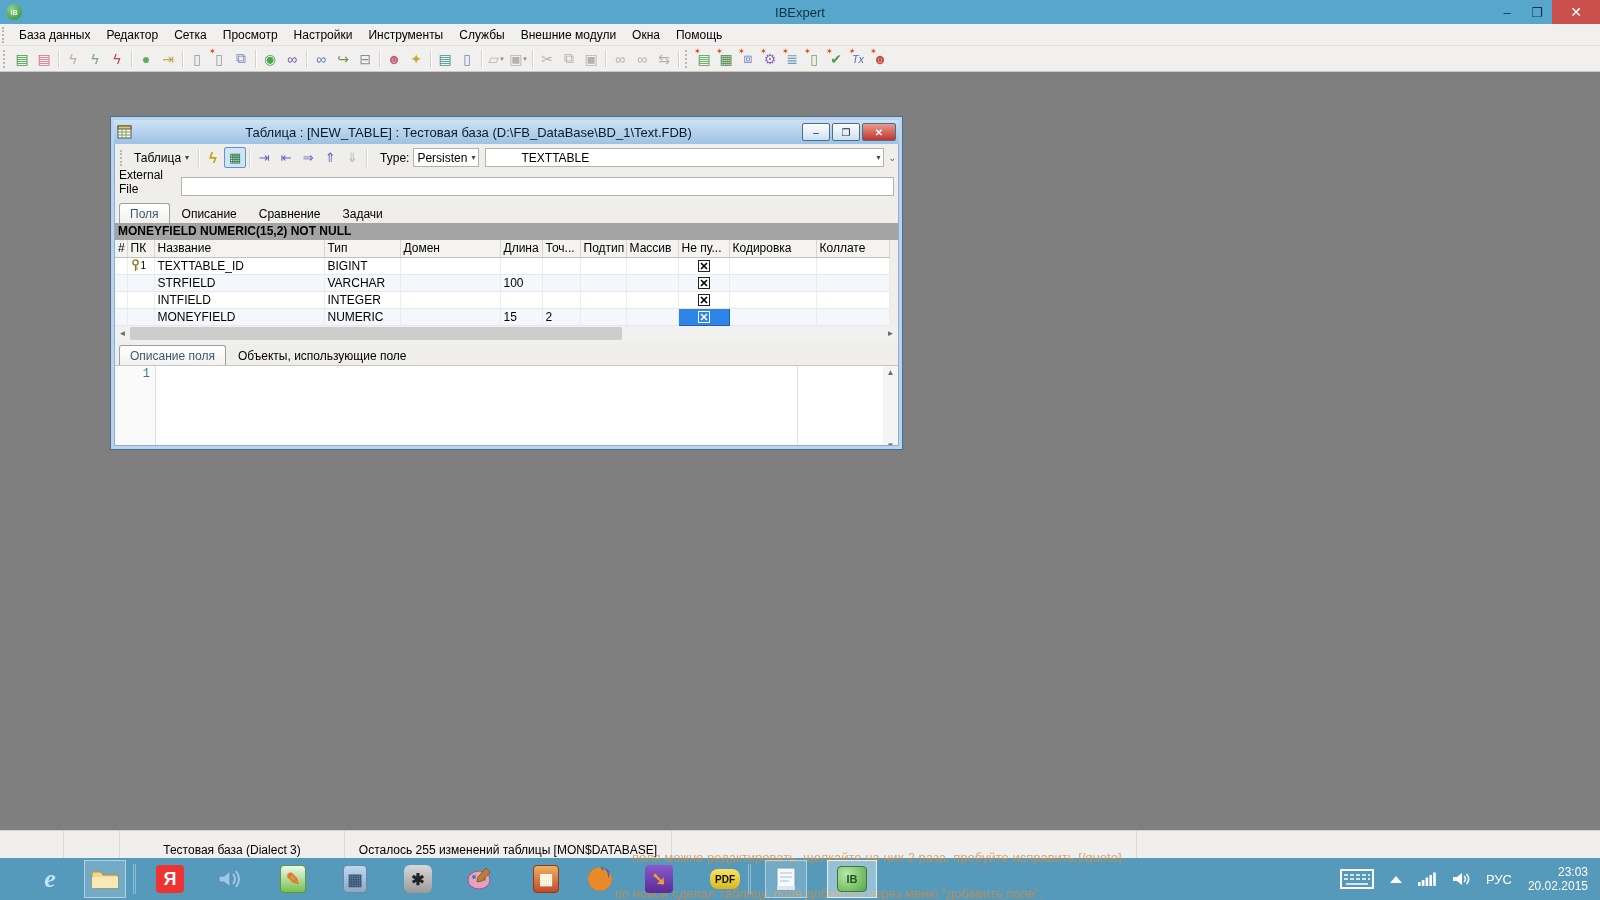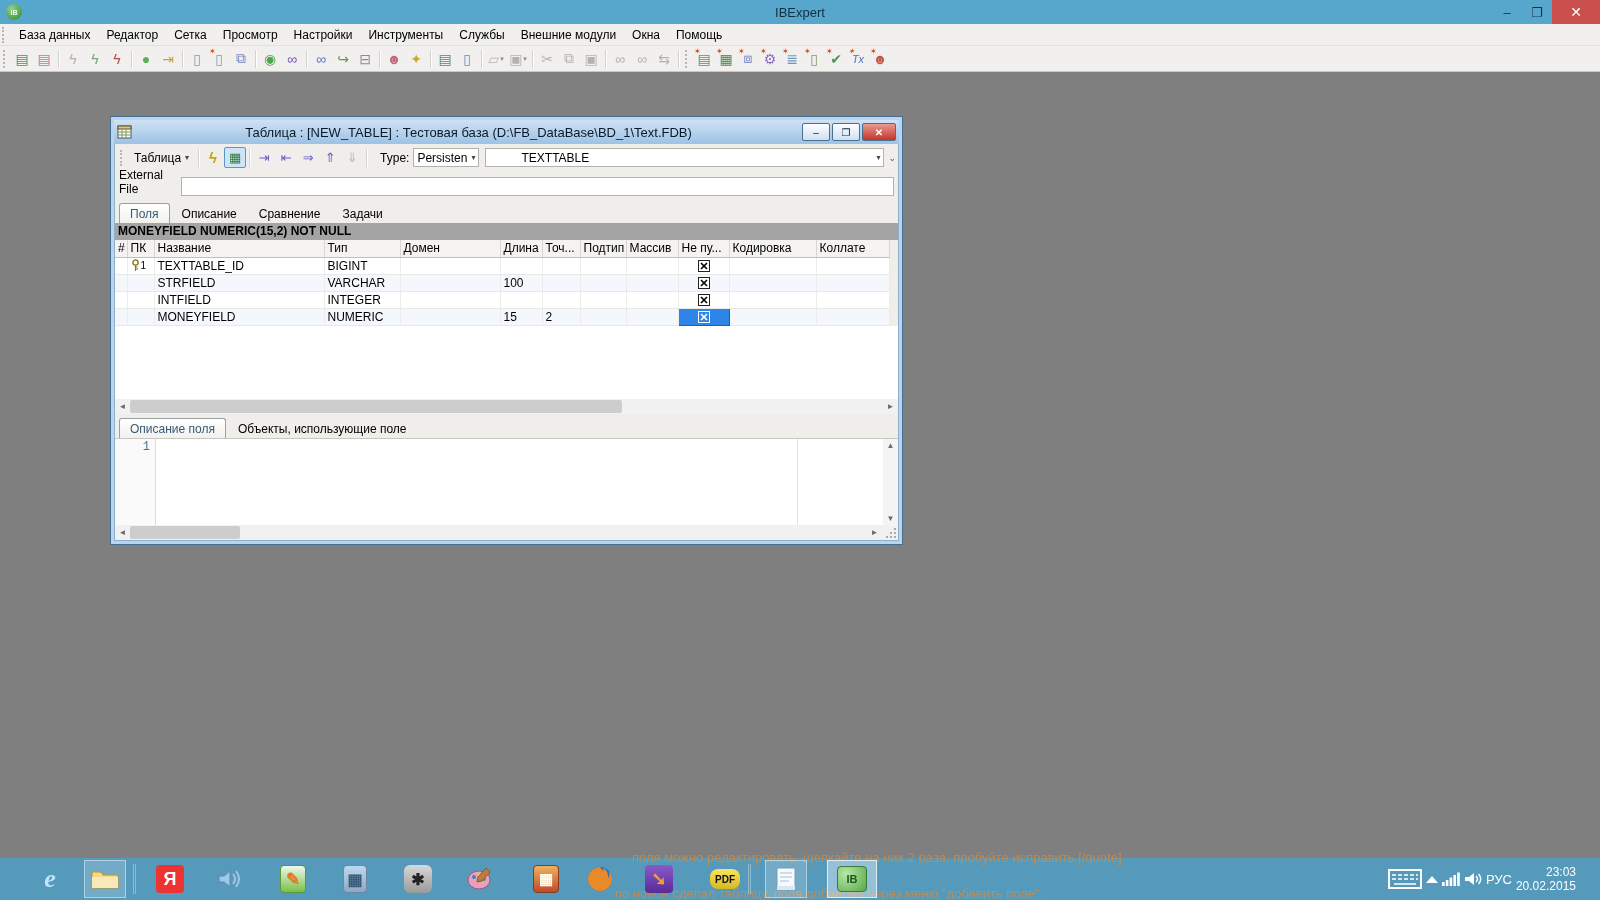--- a/index.html
+++ b/index.html
@@ -23,21 +23,21 @@
   
   .toolbar { position:absolute; left:0; top:46px; width:1600px; height:26px; background:#f1f0ee; border-bottom:1px solid #c9c8c4; display:flex; align-items:center; }
   .tgrip { width:5px; height:18px; margin:0 3px; border-left:2px dotted #b8b6b2; }
   .tbi { width:22px; height:20px; display:flex; align-items:center; justify-content:center; font-size:14px; position:relative; }
   .tbi.dis { color:#b4b2ae !important; }
   .tbi.st::after { content:"✶"; position:absolute; left:1px; top:-2px; font-size:8px; color:#e04010; }
   .tbi .dd { font-size:7px; color:#8a8a8a; margin-left:1px; }
   .tsep { width:1px; height:18px; background:#d4d2ce; margin:0 3px; box-shadow:1px 0 0 #fff; }
 
   
-  .child { position:absolute; left:110px; top:116px; width:793px; height:429px; background:#b9d4ee; border:1px solid #46708e; padding:3px; display:flex; flex-direction:column; }
+  .child { position:absolute; left:110px; top:116px; width:793px; height:334px; background:#b9d4ee; border:1px solid #46708e; padding:3px; display:flex; flex-direction:column; }
   .cw-title { height:24px; background:linear-gradient(#cfe2f5,#9dc2e4); display:flex; align-items:center; padding:0 3px; flex:none; }
   .cw-icon { width:16px; height:16px; margin-right:4px; flex:none; }
   .cw-text { flex:1; text-align:center; font-size:13px; color:#0a1a28; white-space:nowrap; overflow:hidden; }
   .cw-btn { width:28px; height:18px; margin-left:2px; border:1px solid #46708e; border-radius:2px; background:linear-gradient(#fdfeff,#cfe0f2); display:flex; align-items:center; justify-content:center; font-size:10px; color:#123; flex:none; }
   .cw-btn.close { background:linear-gradient(#e89a90,#c3342c); color:#fff; font-weight:bold; width:34px; }
   .cw-body { flex:1; background:#efeeea; display:flex; flex-direction:column; border:1px solid #8fb0cc; border-top:none; overflow:hidden; }
 
   .cw-toolbar { height:27px; display:flex; align-items:center; background:#efeeea; flex:none; padding-left:2px; }
   .cw-toolbar .tgrip { height:16px; }
   .btn-table { height:21px; padding:0 6px; display:flex; align-items:center; gap:4px; }
@@ -108,21 +108,21 @@
 
   
   .taskbar { position:absolute; left:0; top:858px; width:1600px; height:42px; background:#5599bb; }
   .overlay-text { position:absolute; color:rgba(216,140,60,0.75); font-size:13px; white-space:nowrap; z-index:1; }
   .tb-apps { position:absolute; left:0; top:0; height:42px; z-index:2; }
   .tapp { position:absolute; top:2px; width:42px; height:38px; display:flex; align-items:center; justify-content:center; }
   .tapp.framed { background:rgba(255,255,255,0.18); border:1px solid rgba(255,255,255,0.45); }
   .tapp.active { background:rgba(255,255,255,0.38); border:1px solid rgba(255,255,255,0.7); }
   .tb-sep { position:absolute; top:6px; width:1px; height:30px; background:rgba(255,255,255,0.35); box-shadow:2px 0 0 rgba(255,255,255,0.35); z-index:2; }
   .aico { width:30px; height:30px; display:flex; align-items:center; justify-content:center; font-weight:bold; border-radius:4px; }
-  .tray { position:absolute; right:0; top:0; height:42px; display:flex; align-items:center; gap:4px; color:#fff; z-index:3; padding-right:24px; }
+  .tray { position:absolute; right:0; top:0; height:42px; display:flex; align-items:center; gap:16px; color:#fff; z-index:3; padding-right:12px; }
   .clock { text-align:right; line-height:14px; font-size:12px; }
   .tri-up { width:0; height:0; border-left:6px solid transparent; border-right:6px solid transparent; border-bottom:7px solid #fff; }
 </style>
 </head>
 <body>
 
 <div id="app">
 
   <div class="titlebar">
     <div class="app-logo">IB</div>
@@ -402,20 +402,27 @@
       <div class="hscroll">
         <span class="sbtn">◄</span>
         <div class="hthumb" style="left:15px; width:110px;"></div>
         <span class="sbtn" style="position:absolute; right:16px;">►</span>
         <div class="grip"></div>
       </div>
     </div>
   </div>
 
 
+  <div class="statusbar">
+    <div class="scell" style="left:0; width:64px;"></div>
+    <div class="scell" style="left:64px; width:56px;"></div>
+    <div class="scell" style="left:120px; width:225px;">Тестовая база (Dialect 3)</div>
+    <div class="scell" style="left:345px; width:327px;">Осталось 255 изменений таблицы [MON$DATABASE]</div>
+    <div class="scell" style="left:672px; width:465px;"></div>
+  </div>
 
   <div class="taskbar">
     <div class="overlay-text" style="left:632px; top:-8px;">поля можно редактировать, щелкайте на них 2 раза, пробуйте исправить.[/quote]</div>
     <div class="overlay-text" style="left:615px; top:28px;">по новой сделал таблицу, поля добавлял через меню "добавить поле".</div>
 
     <div class="tb-apps">
       <div class="tapp" style="left:29px;">
         <span class="aico" style="color:#bfe6ff; font-size:26px; font-style:italic; font-family:'Liberation Serif',serif;">e</span>
       </div>
       <div class="tapp framed" style="left:84px;">

